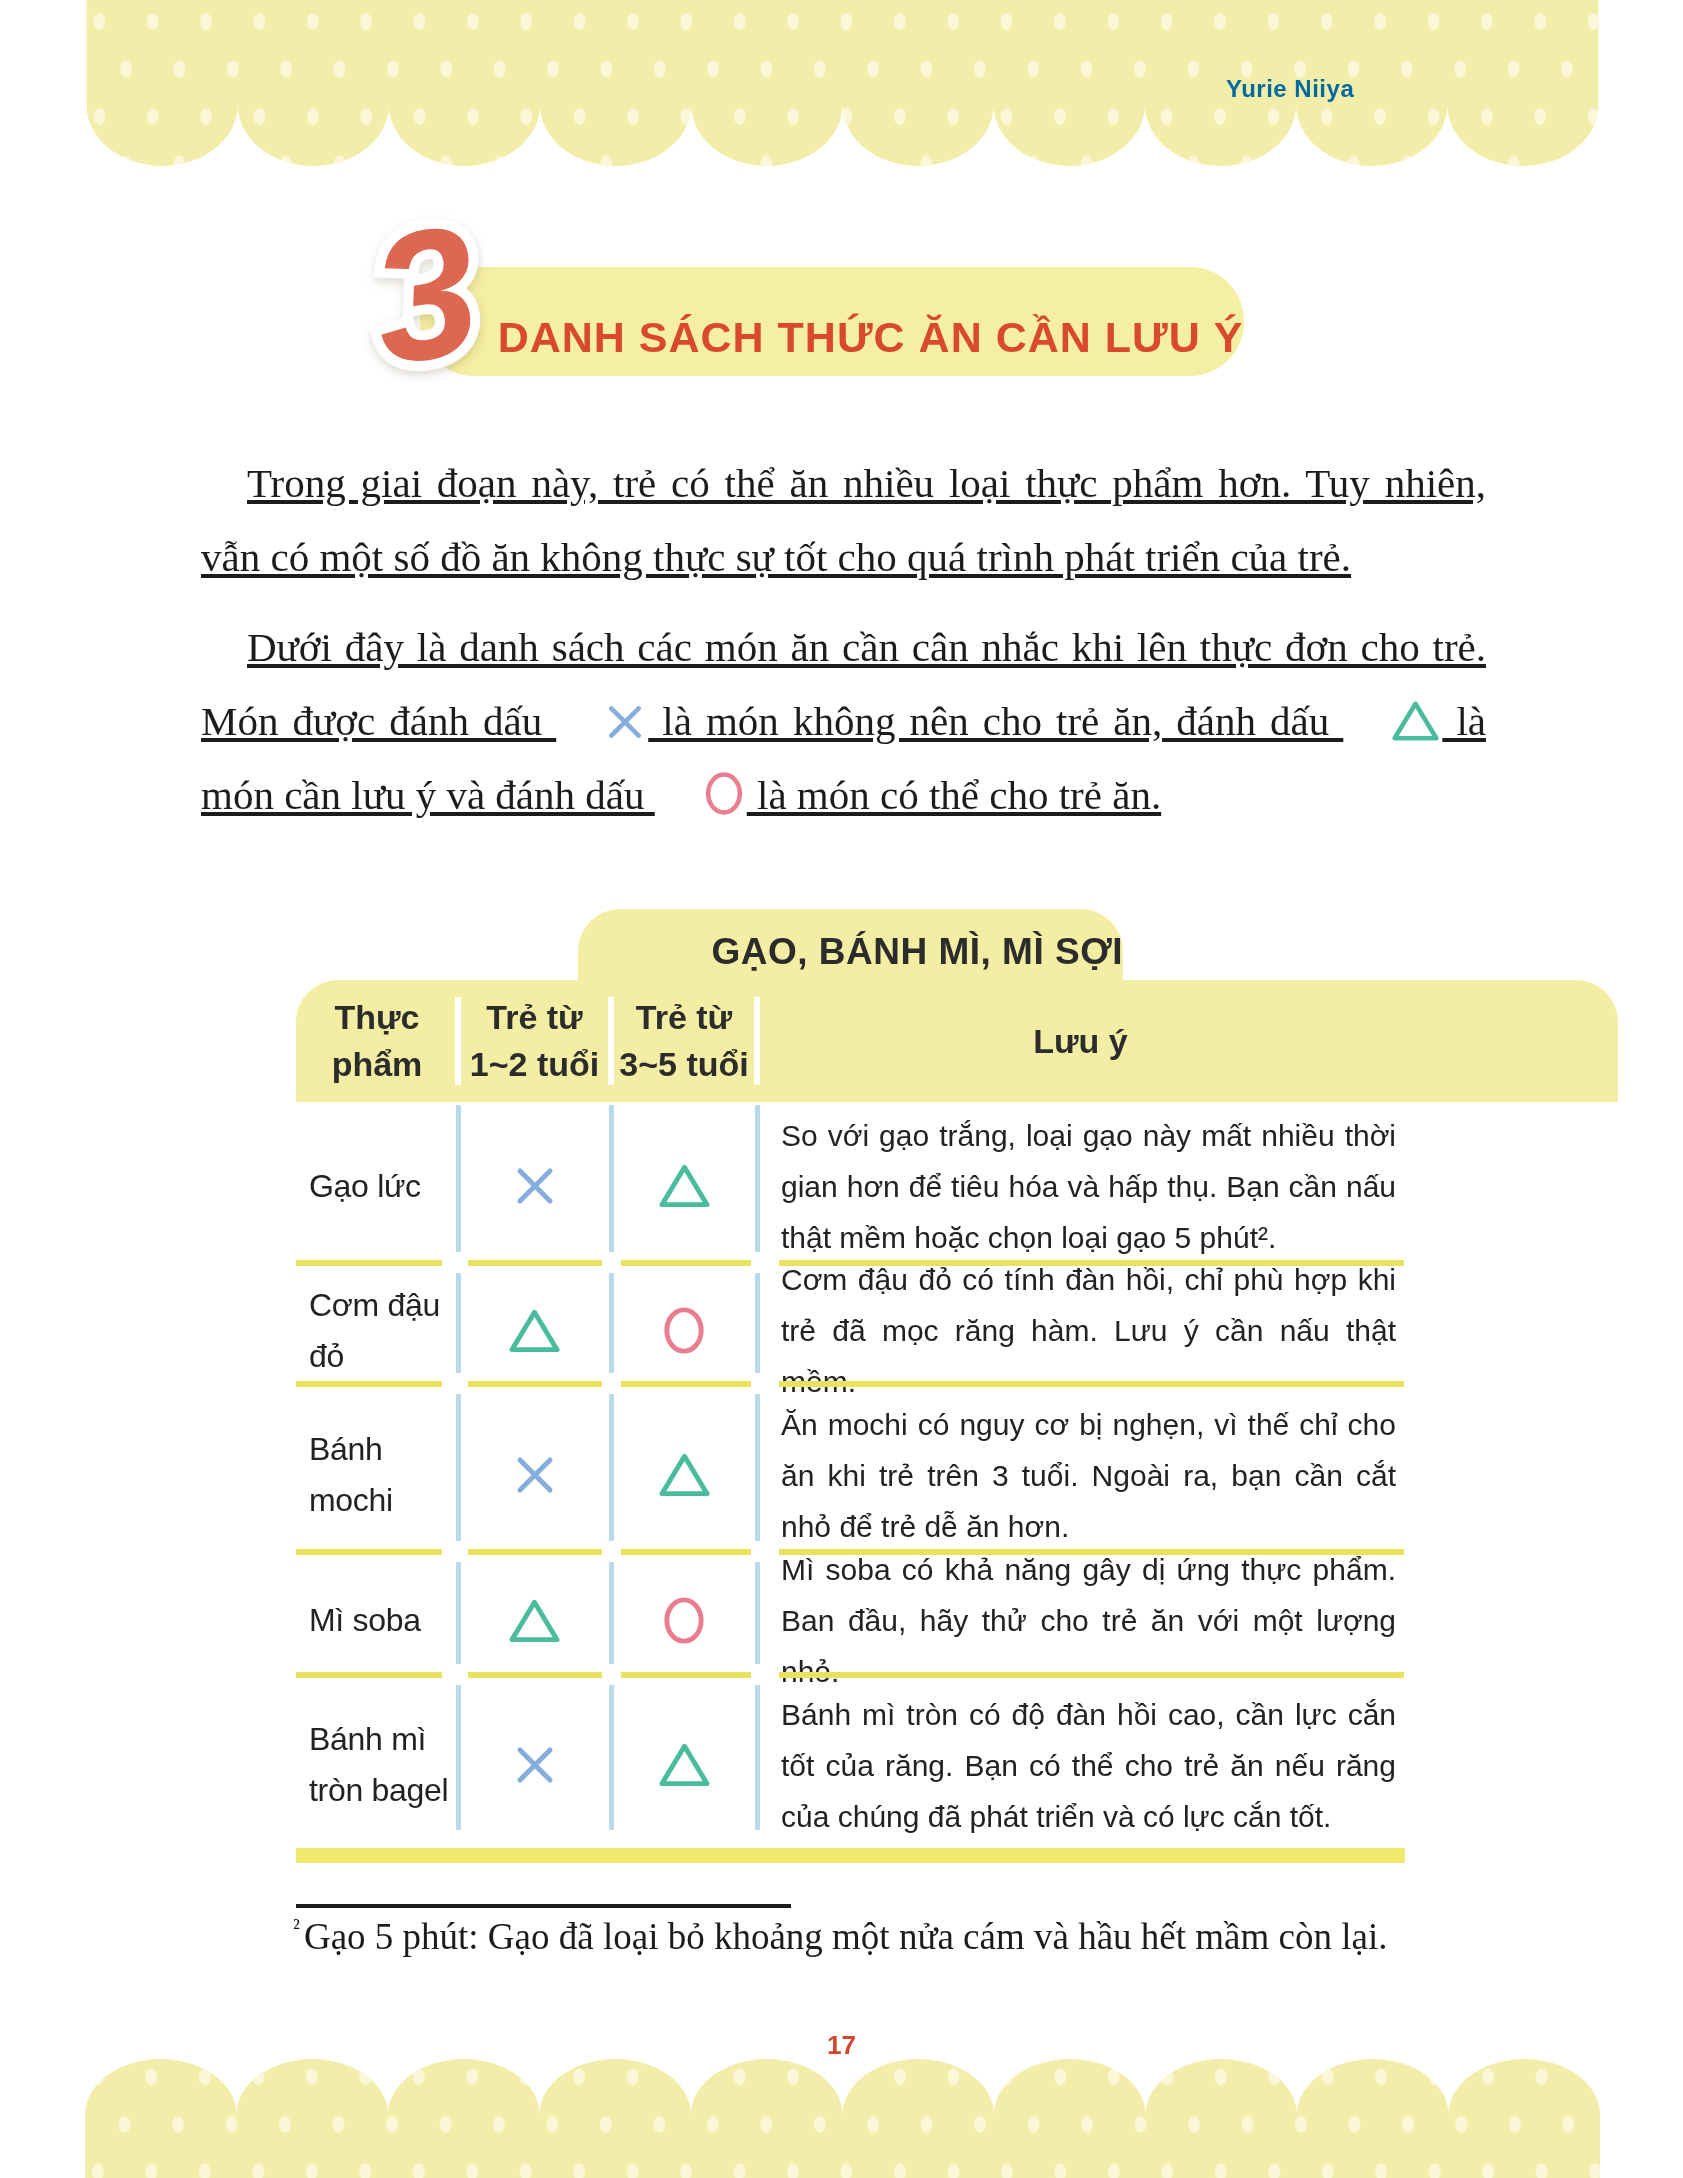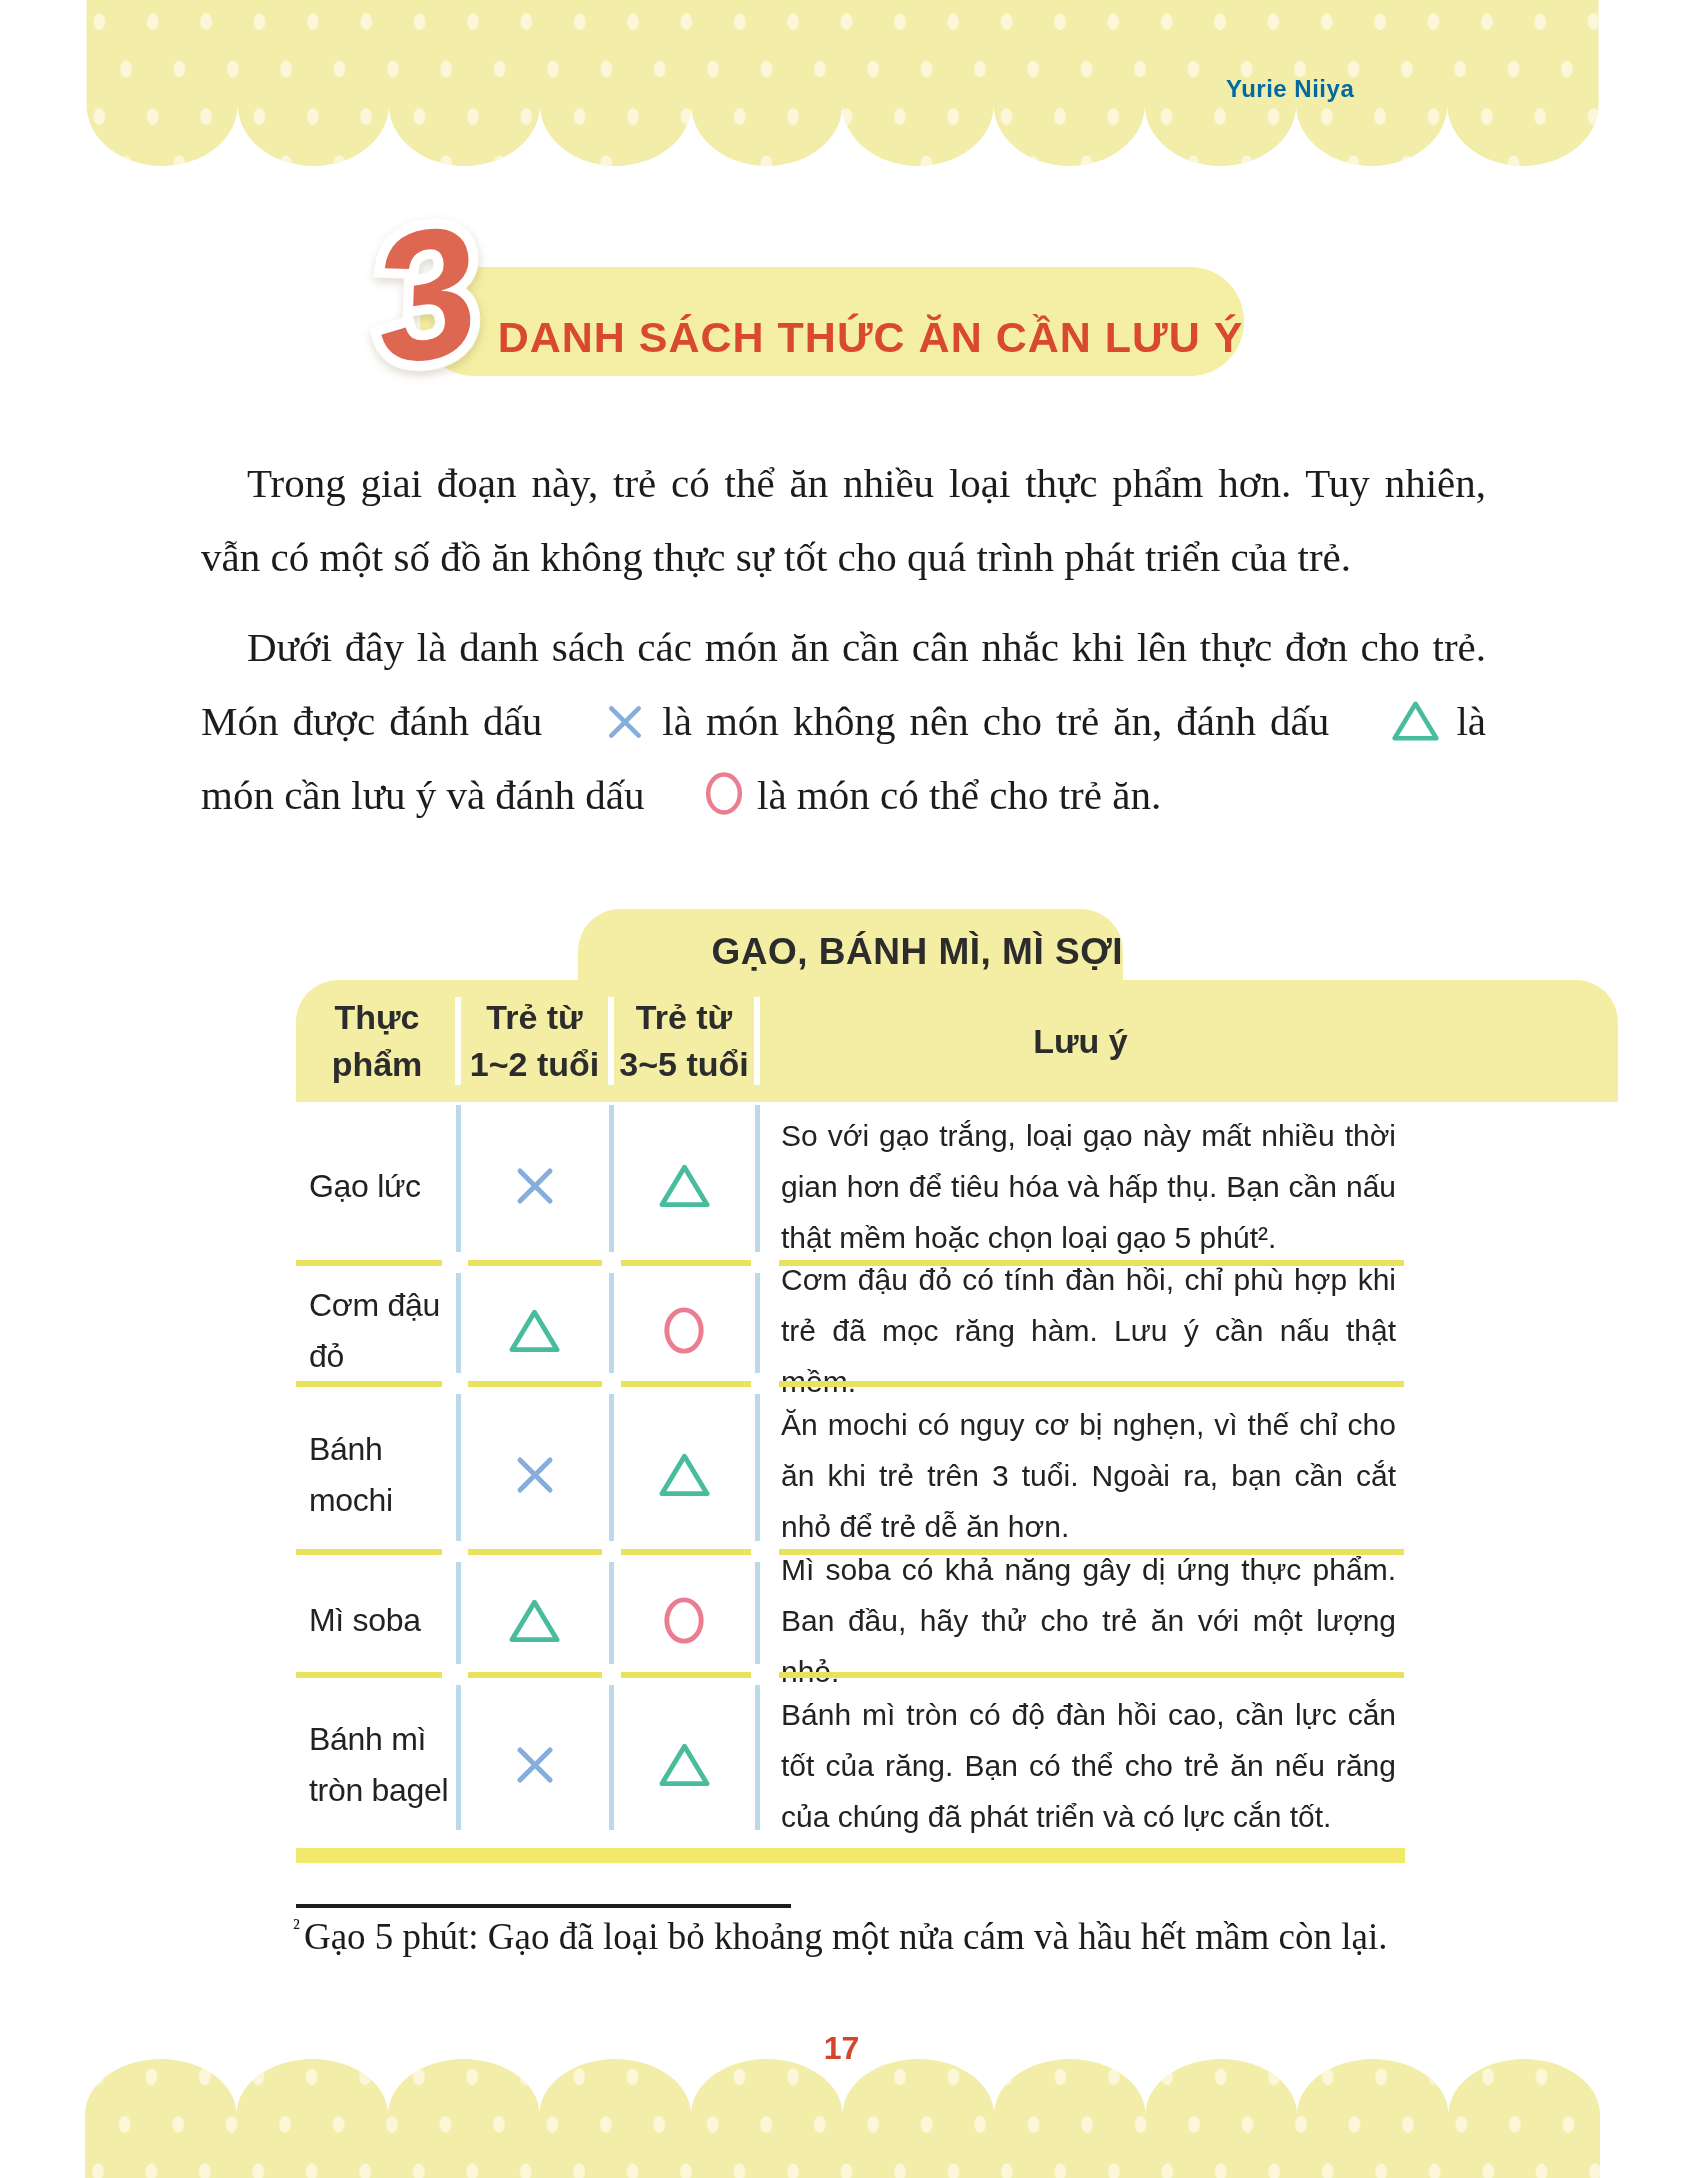--- a/index.html
+++ b/index.html
@@ -34,21 +34,21 @@
   }
   .section-num span { position:absolute; left:0; top:0; width:100%; }
   .section-num .num-outline { -webkit-text-stroke:20px #ffffff; color:#ffffff;
     filter:drop-shadow(0 4px 5px rgba(120,100,60,0.25)); }
   .section-num .num-fill { color:#dd6750; }
 
   
   .intro {
     position:absolute; left:201px; top:446px; width:1285px;
     font-family:"Liberation Serif","DejaVu Serif",serif;
-    font-size:41px; line-height:74px; color:#1c1c1c; text-align:justify;
+    font-size:41px; line-height:74px; color:#1c1c1c; text-align:justify;text-decoration:underline;
   }
   .intro p { margin:0; text-indent:46px; }
   .intro p + p { margin-top:16px; }
   .mark-inline { display:inline-block; vertical-align:-8px; line-height:0; padding:0 2px; }
 
   
   .table-tab {
     position:absolute; left:578px; top:909px; width:545px; height:109px;
     background:#f4eea4; border-radius:42px 42px 0 0;
     display:flex; justify-content:flex-end; align-items:flex-start;
@@ -105,21 +105,21 @@
   
   .footnote-rule { position:absolute; left:296px; top:1904px; width:495px; height:4px; background:#1d1d1d; }
   .footnote {
     position:absolute; left:293px; top:1915px; width:1129px;
     font-family:"Liberation Serif","DejaVu Serif",serif; font-size:37px; color:#1c1c1c;
   }
   .footnote sup { font-size:23px; vertical-align:14px; margin-right:4px; }
 
   .page-number {
     position:absolute; left:0; top:2030px; width:1683px; text-align:center;
-    font-size:32px; font-weight:800; color:#d2462e; z-index:5;
+    font-size:26px; font-weight:800; color:#d2462e; z-index:5;
   }
 </style>
 </head>
 <body>
 
 <div class="page">
 
   <svg class="border border-top" width="1515" height="168" viewBox="0 0 1530 170">
     <defs>
       <pattern id="dotsTop" width="54" height="96" patternUnits="userSpaceOnUse">

